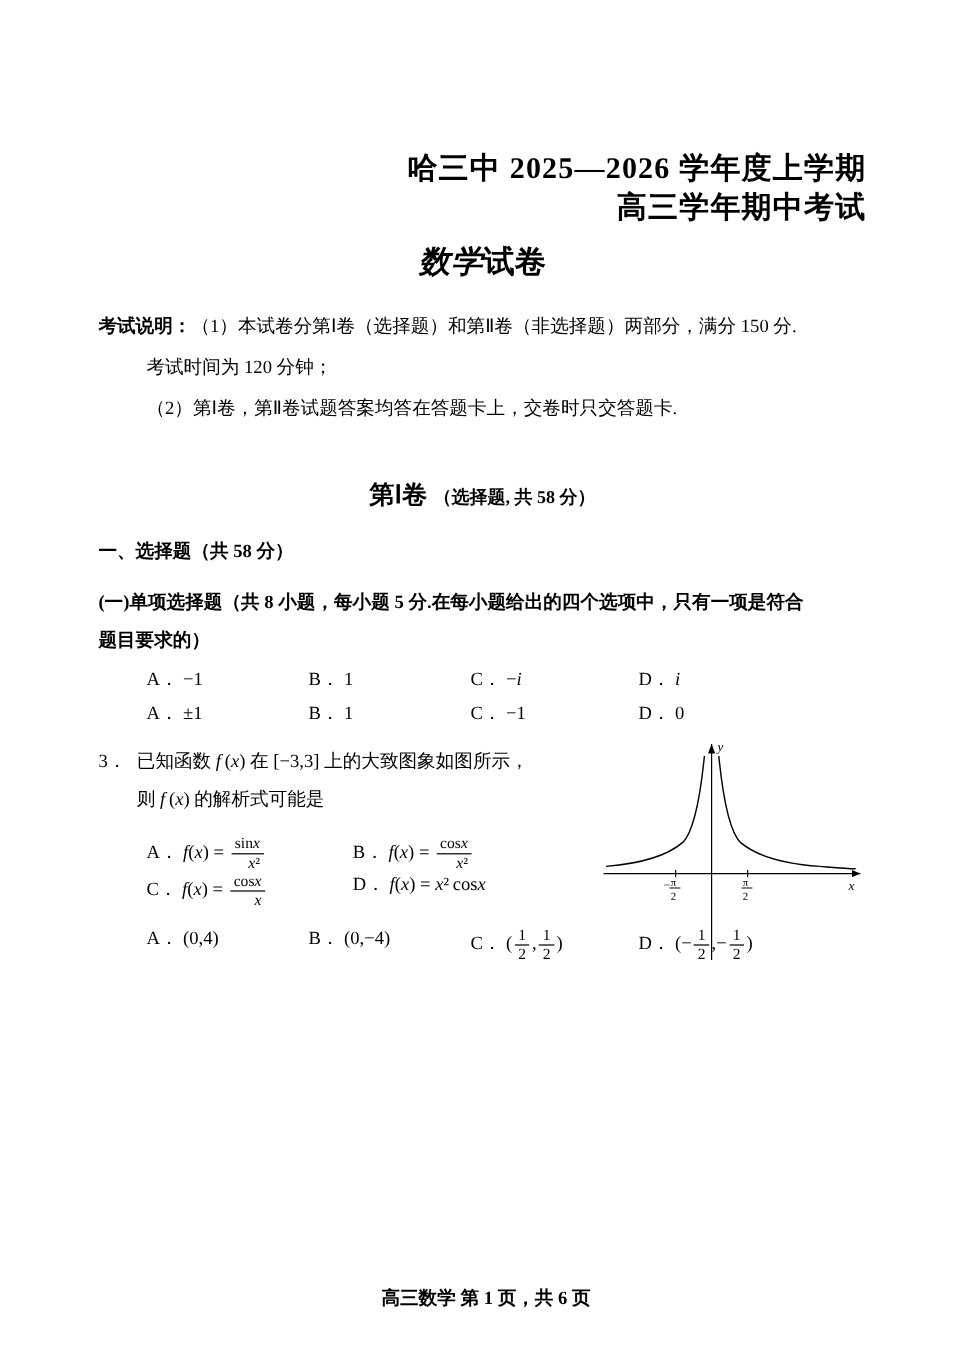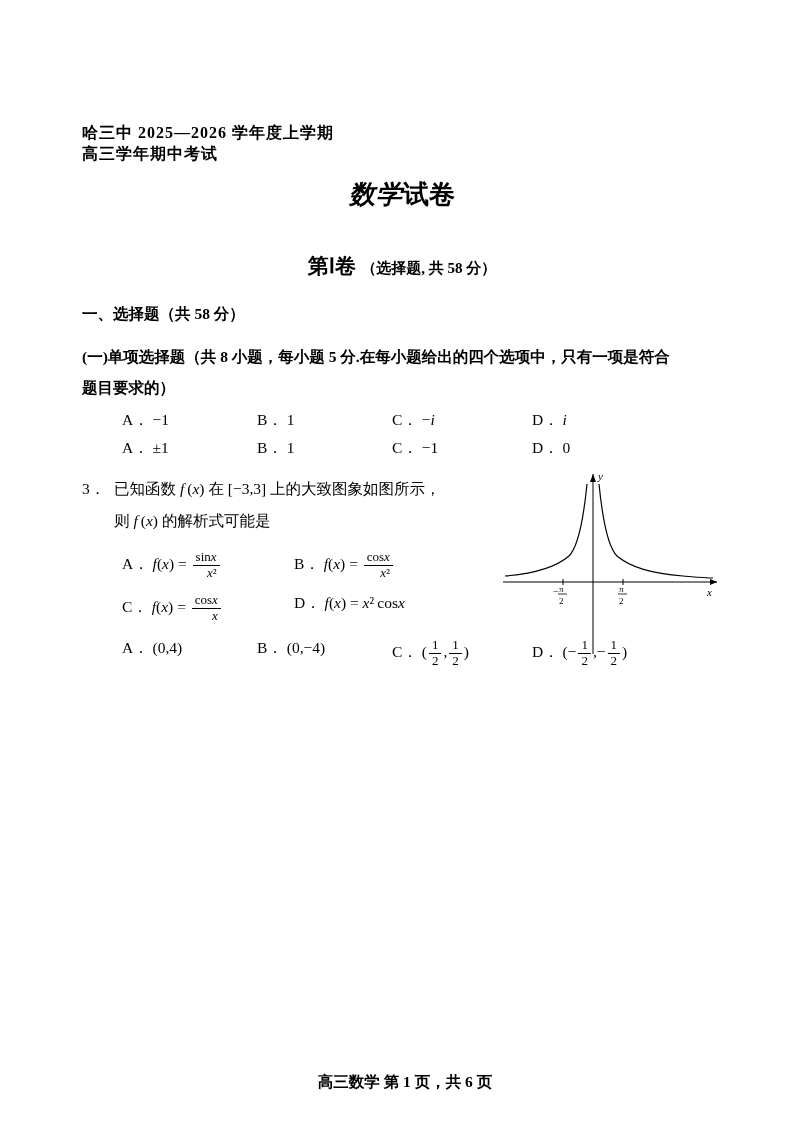--- a/index.html
+++ b/index.html
@@ -14,23 +14,23 @@
   .page{
     position:relative;
     width:794px;height:1123px;
     padding:0;
     box-sizing:border-box;
   }
   .inner{
     padding:95px 72px 0 82px;
   }
   .title1,.title2{
-    text-align:left;
-    font-weight:bold;
-    font-size:16px;
+    text-align:right;
+    font-weight:bold;
+    font-size:25px;
     letter-spacing:1px;
     margin:0;
   }
   .title1{margin-top:28px;}
   .title2{}
   .title3{
     text-align:center;
     font-size:26px;
     margin-top:12px;
     font-weight:bold;
@@ -129,20 +129,27 @@
 
 <div class="page">
   <div class="inner">
 
     <div class="title1">哈三中 2025—2026 学年度上学期</div>
     <div class="title2">高三学年期中考试</div>
     <div class="title3">
       <span class="cal">数学</span><span>试卷</span>
     </div>
 
+    <div class="instr">
+      <div>
+        <span class="lbl">考试说明：</span><span>（1）本试卷分第Ⅰ卷（选择题）和第Ⅱ卷（非选择题）两部分，满分 150 分.</span>
+      </div>
+      <div class="indent">考试时间为 120 分钟；</div>
+      <div class="indent">（2）第Ⅰ卷，第Ⅱ卷试题答案均答在答题卡上，交卷时只交答题卡.</div>
+    </div>
 
     <div class="sec-title">
       <span>第Ⅰ卷</span>
       <span class="small">（选择题, 共 58 分）</span>
     </div>
 
     <div class="bold-line">一、选择题（共 58 分）</div>
     <div class="bold-line sub">
       <div>(一)单项选择题（共 8 小题，每小题 5 分.在每小题给出的四个选项中，只有一项是符合</div>
       <div>题目要求的）</div>
@@ -195,21 +202,21 @@
           <line x1="123" y1="130" x2="132" y2="130" stroke="#000" stroke-width="0.8"></line>
           <text x="124" y="140" font-family="Liberation Serif, serif" font-size="9">2</text>
         </svg>
       </div>
     </div>
 
     <div class="opts" style="margin-top:14px">
       <span class="op mline" style="width:172px">A．&nbsp;<i class="v">f</i>(<i class="v">x</i>)&nbsp;=&nbsp;<span class="frac"><span class="n">sin<i class="v">x</i></span><span class="d"><i class="v">x</i>²</span></span></span>
       <span class="op mline">B．&nbsp;<i class="v">f</i>(<i class="v">x</i>)&nbsp;=&nbsp;<span class="frac"><span class="n">cos<i class="v">x</i></span><span class="d"><i class="v">x</i>²</span></span></span>
     </div>
-    <div class="opts" style="margin-top:12px">
+    <div class="opts" style="margin-top:0">
       <span class="op mline" style="width:172px">C．&nbsp;<i class="v">f</i>(<i class="v">x</i>)&nbsp;=&nbsp;<span class="frac"><span class="n">cos<i class="v">x</i></span><span class="d"><i class="v">x</i></span></span></span>
       <span class="op mline">D．&nbsp;<i class="v">f</i>(<i class="v">x</i>)&nbsp;=&nbsp;<i class="v">x</i>² cos<i class="v">x</i></span>
     </div>
 
     <div class="opts" style="margin-top:14px">
       <span class="op" style="width:135px">A．&nbsp;(0,4)</span>
       <span class="op" style="width:135px">B．&nbsp;(0,−4)</span>
       <span class="op mline" style="width:140px">C．&nbsp;(<span class="frac"><span class="n">1</span><span class="d">2</span></span>,<span class="frac"><span class="n">1</span><span class="d">2</span></span>)</span>
       <span class="op mline">D．&nbsp;(−<span class="frac"><span class="n">1</span><span class="d">2</span></span>,−<span class="frac"><span class="n">1</span><span class="d">2</span></span>)</span>
     </div>

